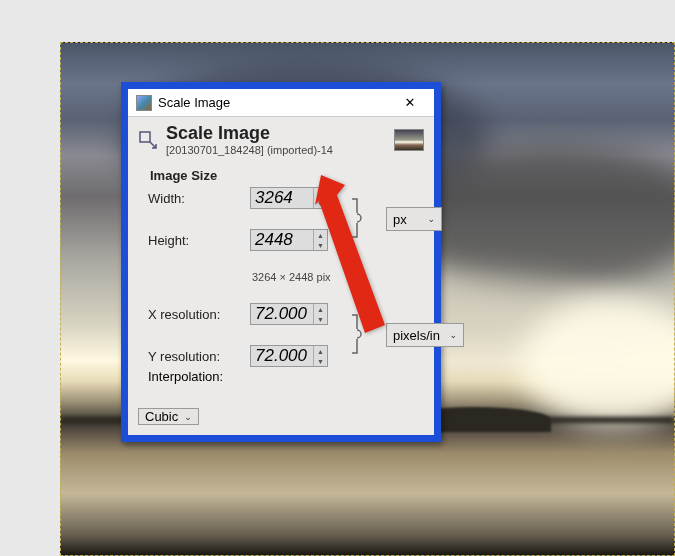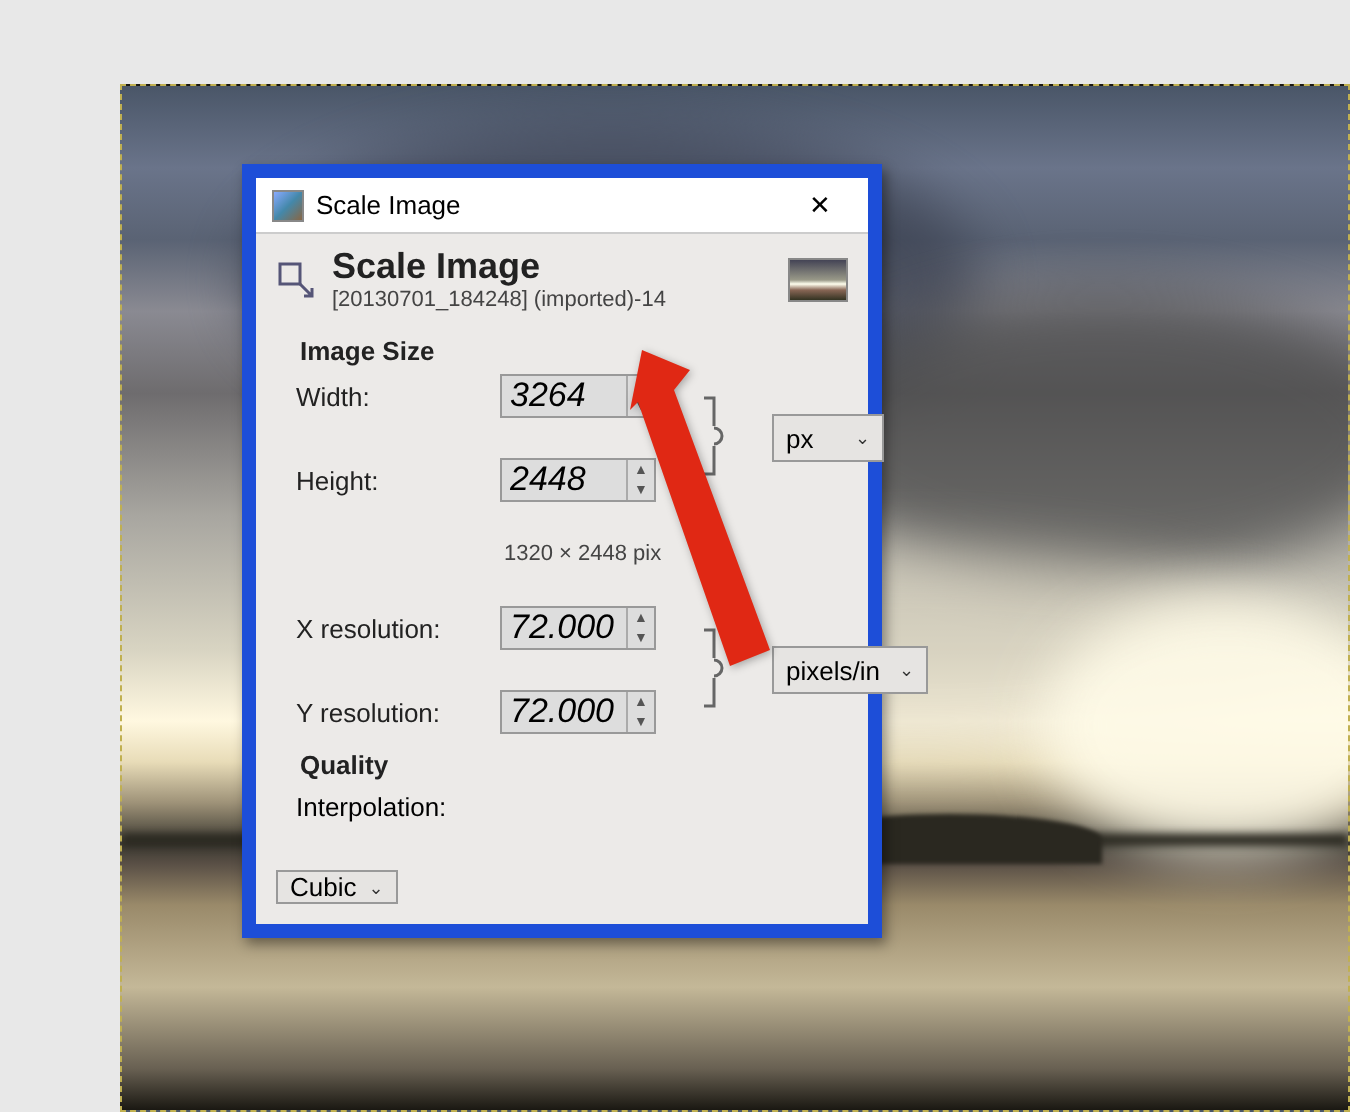--- a/index.html
+++ b/index.html
@@ -168,21 +168,21 @@
 
     <div class="label">Height:</div>
     <div class="spin">
       <input type="text" value="2448" style="">
       <div class="arrows">
         <span>▲</span>
         <span>▼</span>
       </div>
     </div>
 
-    <div class="dims-readout">1320 × 2448 pix</div>
+    <div class="dims-readout">3264 × 2448 pix</div>
 
     <div class="label">X resolution:</div>
     <div class="spin">
       <input type="text" value="72.000" style="">
       <div class="arrows">
         <span>▲</span>
         <span>▼</span>
       </div>
     </div>
     <div class="link-col">
@@ -202,21 +202,20 @@
     <div class="label">Y resolution:</div>
     <div class="spin">
       <input type="text" value="72.000" style="">
       <div class="arrows">
         <span>▲</span>
         <span>▼</span>
       </div>
     </div>
   </div>
 
-  <div class="section-label">Quality</div>
   <div class="interp-row">
     <div class="label">Interpolation:</div>
     <div class="select">
       <span>Cubic</span>
       <span class="chev">⌄</span>
     </div>
   </div>
 
 </div>
 

